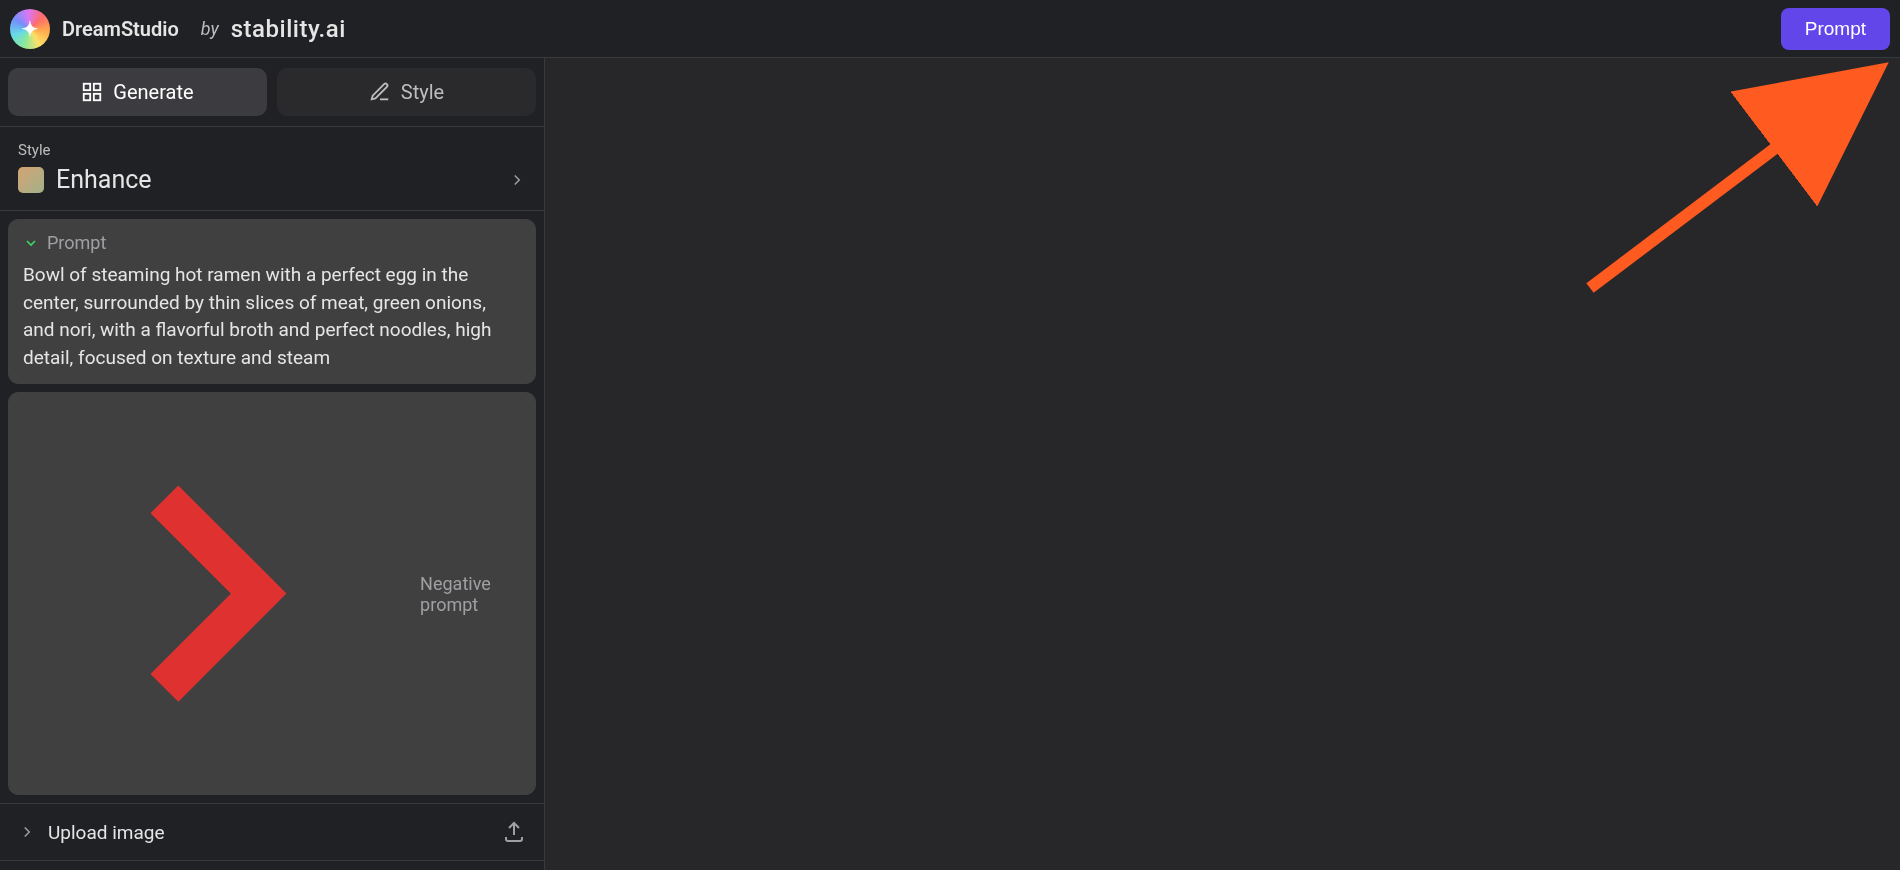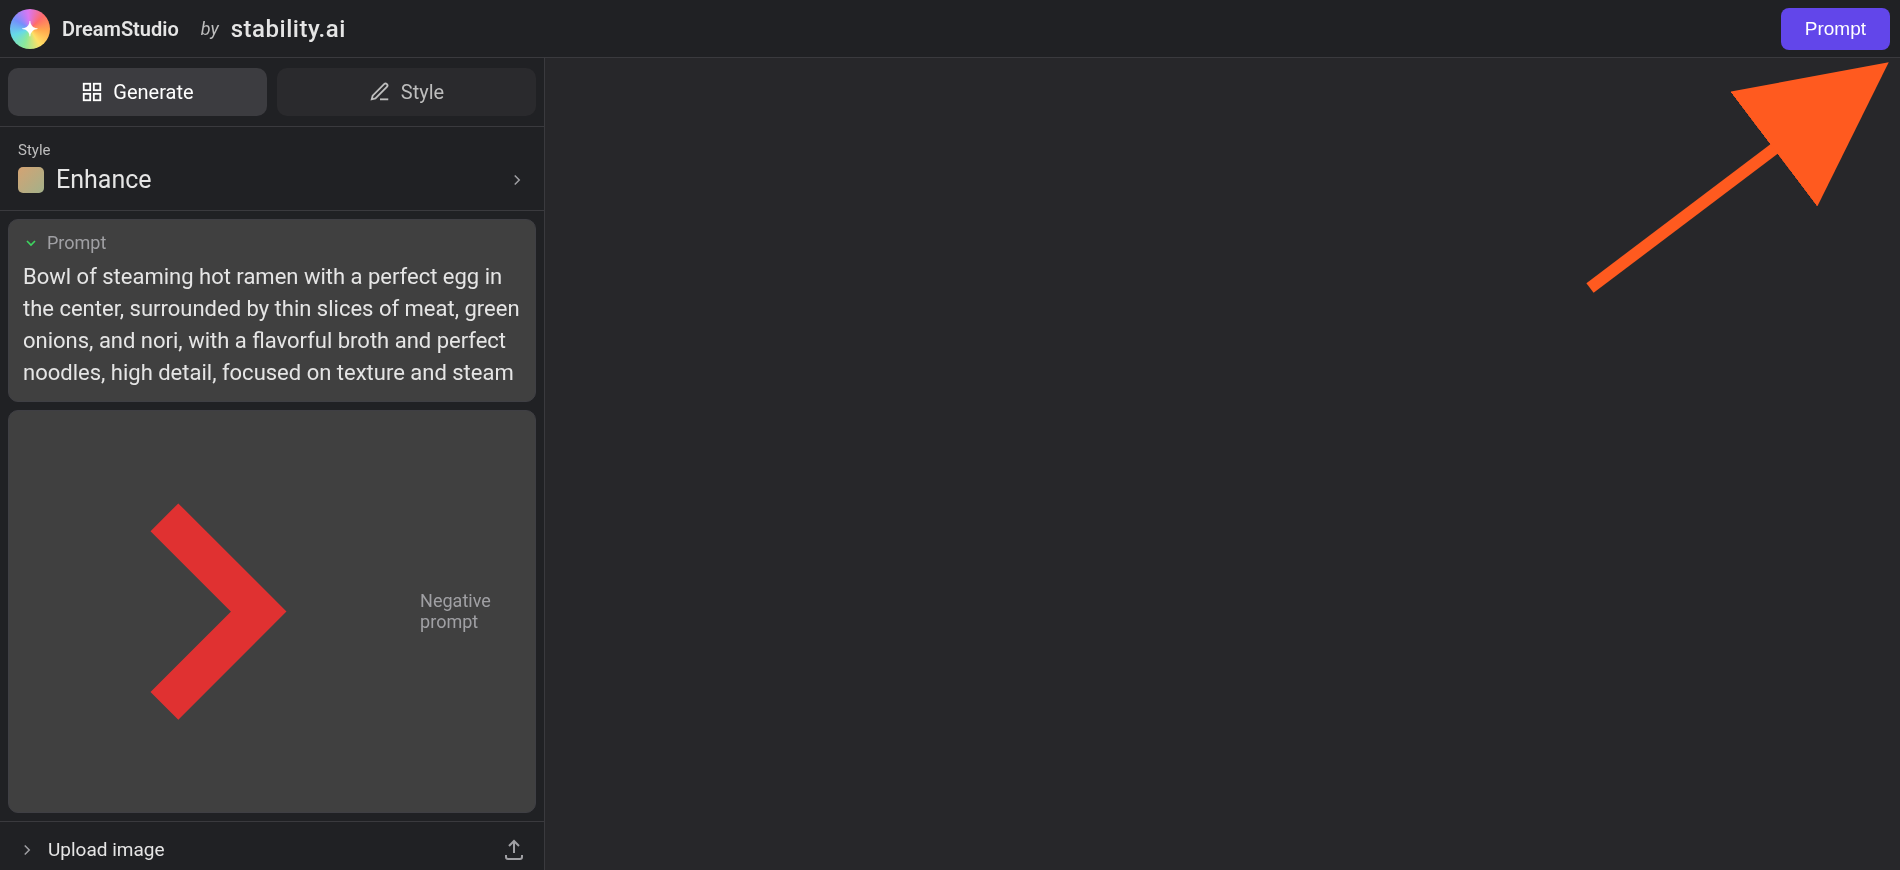--- a/index.html
+++ b/index.html
@@ -89,21 +89,21 @@
   border: 1px solid #3f3f44;
   border-radius: 10px;
   padding: 12px 14px;
   background: #404040;
 }
 .prompt-title {
   display: flex; align-items: center; gap: 8px;
   font-size: 18px; color: #a0a0a4; margin-bottom: 8px;
 }
 .prompt-title .chev-small { width: 16px; height: 16px; }
-.prompt-text { font-size: 22px; line-height: 1.45; color: #e5e5e5; }
+.prompt-text { font-size: 19px; line-height: 1.45; color: #e5e5e5; }
 .neg-title { display: flex; align-items: center; gap: 20px; font-size: 18px; color: #a0a0a4; }
 .neg-title .chev-small path { stroke: #e03131; }
 .upload-row {
   display: flex; align-items: center; justify-content: space-between;
   padding: 16px 18px; font-size: 19px; color: #e5e5e5;
 }
 .upload-left { display: flex; align-items: center; gap: 12px; }
 .upload-icon { width: 24px; height: 24px; }
 .settings-hdr { display: flex; align-items: center; gap: 12px; padding: 16px 18px 4px 18px; font-size: 19px; color: #e5e5e5; }
 .canvas { flex: 1; background: #27272a; position: relative; }

